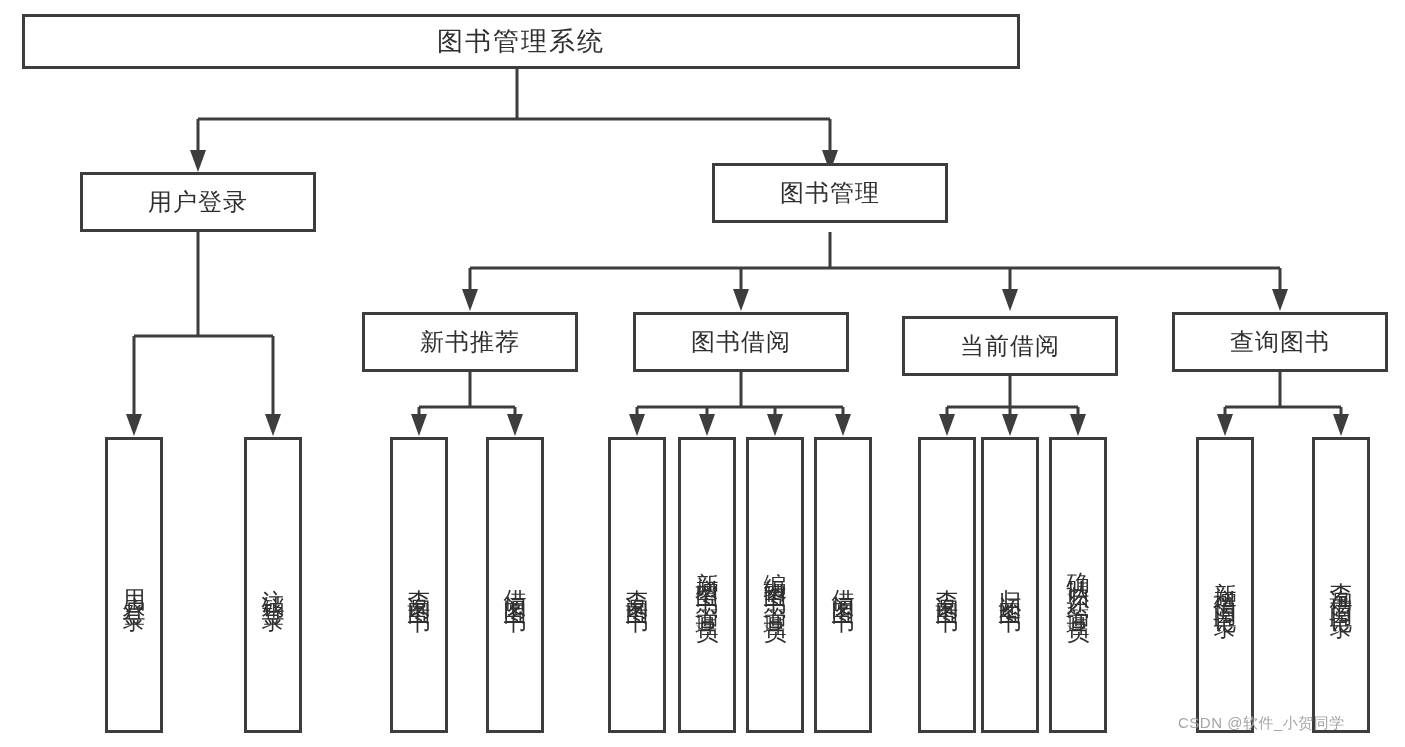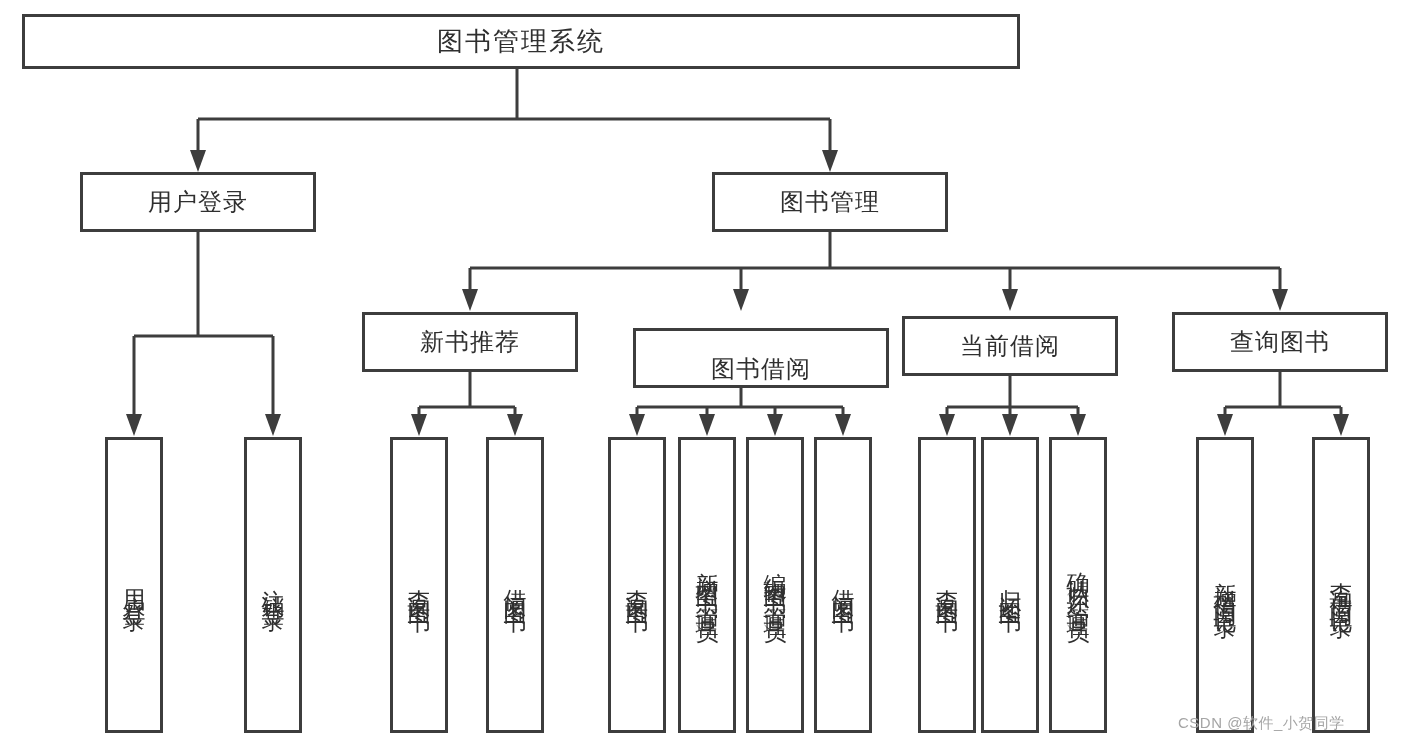--- a/index.html
+++ b/index.html
@@ -24,23 +24,23 @@
     box-sizing:border-box;
     border:3px solid var(--line);
     background:#fff;
     display:flex;align-items:center;justify-content:center;
     color:var(--text);
   }
   .h-node span{font-size:24px;letter-spacing:1px;white-space:nowrap;}
   .root-node span{font-size:26px;letter-spacing:2px;}
   .root-node{left:22px;top:14px;width:998px;height:55px;}
   .n-user-login{left:80px;top:172px;width:236px;height:60px;}
-  .n-book-mgmt{left:712px;top:172px;width:236px;height:60px;}
+  .n-book-mgmt{left:712px;top:163px;width:236px;height:60px;}
   .n-rec{left:362px;top:312px;width:216px;height:60px;justify-content:center;}
-  .n-borrow{left:633px;top:328px;width:256px;height:60px;align-items:flex-end;}
+  .n-borrow{left:633px;top:312px;width:216px;height:60px;}
   .n-current{left:902px;top:316px;width:216px;height:60px;}
   .n-record{left:1172px;top:312px;width:216px;height:60px;}
   .leaf{top:437px;width:58px;height:296px;}
   .leaf span{
     writing-mode:vertical-rl;
     text-orientation:mixed;
     font-size:23px;
     letter-spacing:7px;
     line-height:1;
   }

